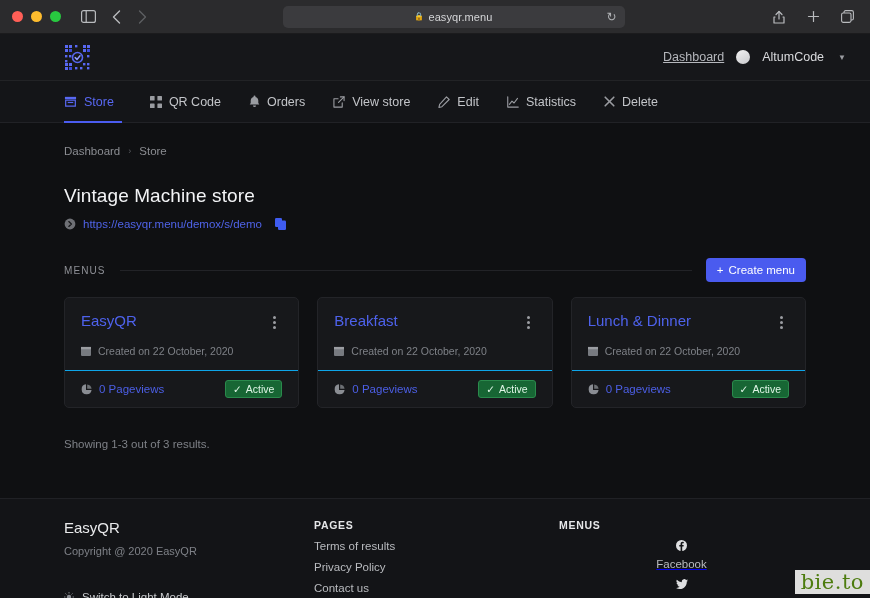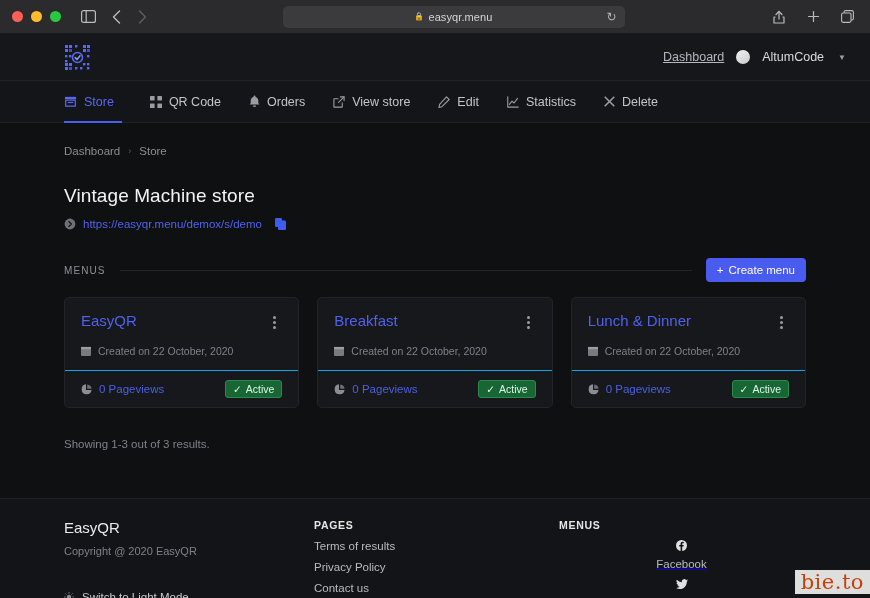--- a/index.html
+++ b/index.html
@@ -138,21 +138,21 @@
   .f-mode .sun-icon { color: #8a8d93; display: flex; }
   .f-mode .mode-text { color: #c8cacd; font-size: 11.5px; }
   .f-col { width: 245px; }
   .f-head { color: #e6e7e9; font-size: 10.5px; font-weight: bold; letter-spacing: .7px; }
   .f-link { color: #b9bbbf; font-size: 11.5px; margin-top: 9px; display: block; text-decoration: none; }
   .f-social { display: flex; align-items: center; gap: 7px; margin-top: 9px; flex-direction: column; }
   .f-social .s-icon { color: #dfe0e2; display: flex; }
   .f-social .s-text { color: #b9bbbf; font-size: 11.5px; }
   .watermark {
     position: absolute; right: 0px; bottom: 4px;
-    background: #dededd; color: #c2410c; font-size: 21px;
+    background: #dededd; color: #4d7c0f; font-size: 21px;
     font-family: "DejaVu Serif", serif; padding: 0 6px; letter-spacing: .5px;
   }
 </style>
 </head>
 <body>
 
 <div class="page">
 
   <div class="browser-bar">
     <div class="traffic">

